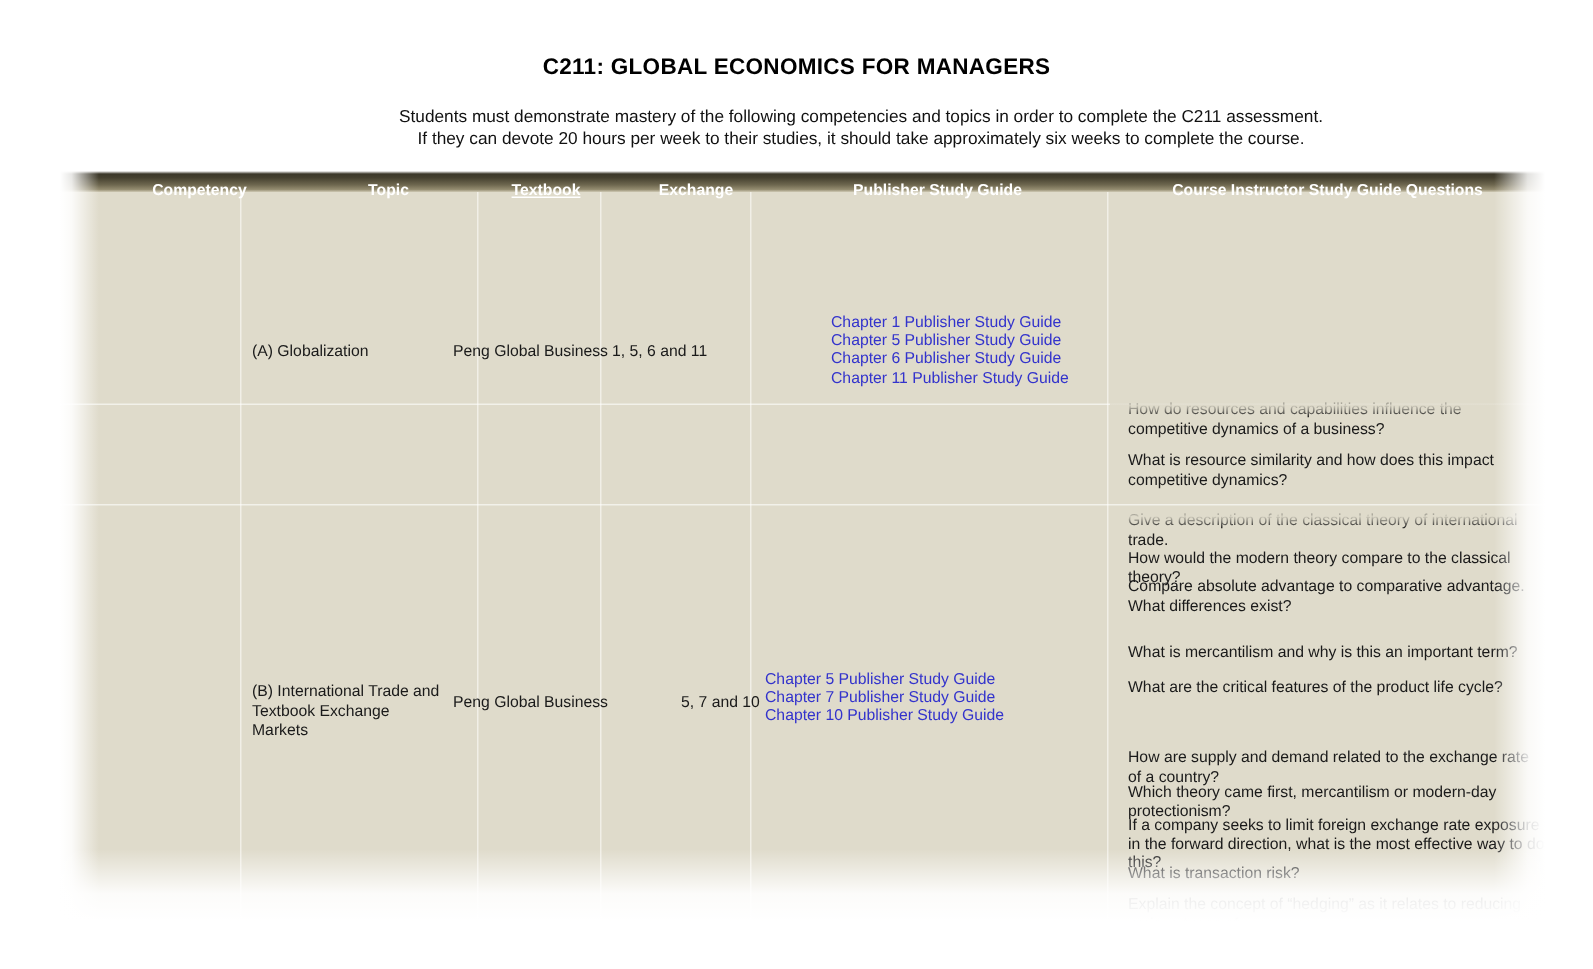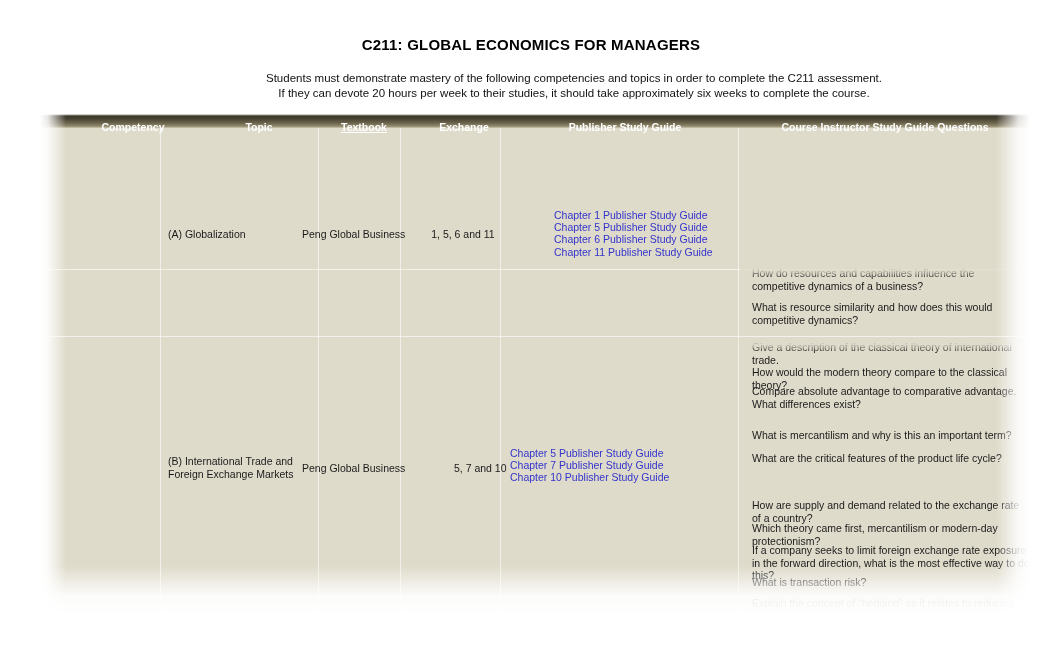--- a/index.html
+++ b/index.html
@@ -210,48 +210,48 @@
     <div class="th c2">Topic</div>
     <div class="th c3">Textbook</div>
     <div class="th c4">Exchange</div>
     <div class="th c5">Publisher Study Guide</div>
     <div class="th c6">Course Instructor Study Guide Questions</div>
   </div>
 
   <div>
     <div class="cell cell-topic" style="left:128px; top:114px;">(A) Globalization</div>
     <div class="cell cell-topic" style="left:262px; top:114px; width:120px;">Peng Global Business</div>
-    <div class="cell cell-chapters" style="left:368px; top:114px;text-align:center;">1, 5, 6 and 11</div>
+    <div class="cell cell-chapters" style="left:368px; top:114px;">1, 5, 6 and 11</div>
 
     <div class="links" style="left:470px; top:95px;margin-left:44px;">
       <a href="#" class="lnk">Chapter 1 Publisher Study Guide</a>
       <a href="#" class="lnk">Chapter 5 Publisher Study Guide</a>
       <a href="#" class="lnk">Chapter 6 Publisher Study Guide</a>
       <a href="#" class="lnk">Chapter 11 Publisher Study Guide</a>
     </div>
   </div>
 
   <div>
     <div class="cell cell-competency" style="left:128px; top:341px;">
       <span>(B) International Trade and</span><br>
-      <span>Foreign Exchange Markets</span>
+      <span>Textbook Exchange Markets</span>
     </div>
     <div class="cell cell-topic" style="left:262px; top:348px; width:120px;">Peng Global Business</div>
     <div class="cell cell-chapters" style="left:368px; top:348px;margin-left:46px;">5, 7 and 10</div>
 
     <div class="links" style="left:470px; top:333px;">
       <a href="#" class="lnk">Chapter 5 Publisher Study Guide</a>
       <a href="#" class="lnk">Chapter 7 Publisher Study Guide</a>
       <a href="#" class="lnk">Chapter 10 Publisher Study Guide</a>
     </div>
   </div>
 
   <div class="qcol">
     <div class="q" style="top:153px;">How do resources and capabilities influence the competitive dynamics of a business?</div>
-    <div class="q" style="top:187px;">What is resource similarity and how does this would competitive dynamics?</div>
+    <div class="q" style="top:187px;">What is resource similarity and how does this impact competitive dynamics?</div>
     <div class="q" style="top:227px;">Give a description of the classical theory of international trade.</div>
     <div class="q" style="top:252px;">How would the modern theory compare to the classical theory?</div>
     <div class="q" style="top:271px;">Compare absolute advantage to comparative advantage. What differences exist?</div>
     <div class="q" style="top:315px;">What is mercantilism and why is this an important term?</div>
     <div class="q" style="top:338px;">What are the critical features of the product life cycle?</div>
     <div class="q" style="top:385px;">How are supply and demand related to the exchange rate of a country?</div>
     <div class="q" style="top:408px;">Which theory came first, mercantilism or modern-day protectionism?</div>
     <div class="q" style="top:430px;">If a company seeks to limit foreign exchange rate exposure in the forward direction, what is the most effective way to do this?</div>
     <div class="q" style="top:462px;">What is transaction risk?</div>
     <div class="q" style="top:483px;">Explain the concept of “hedging” as it relates to reducing various types of</div>

